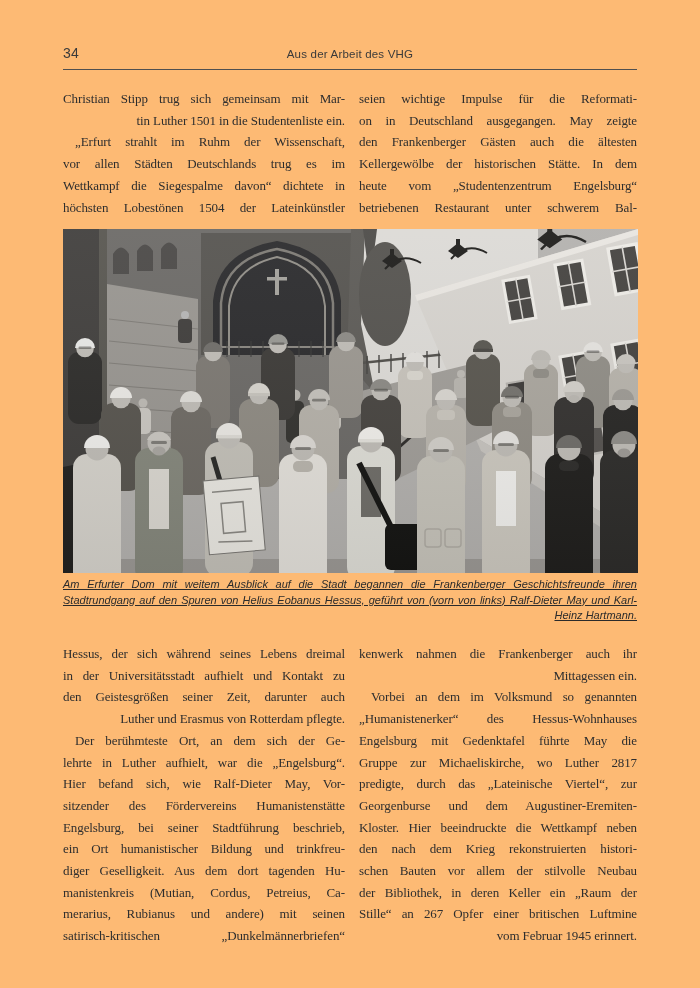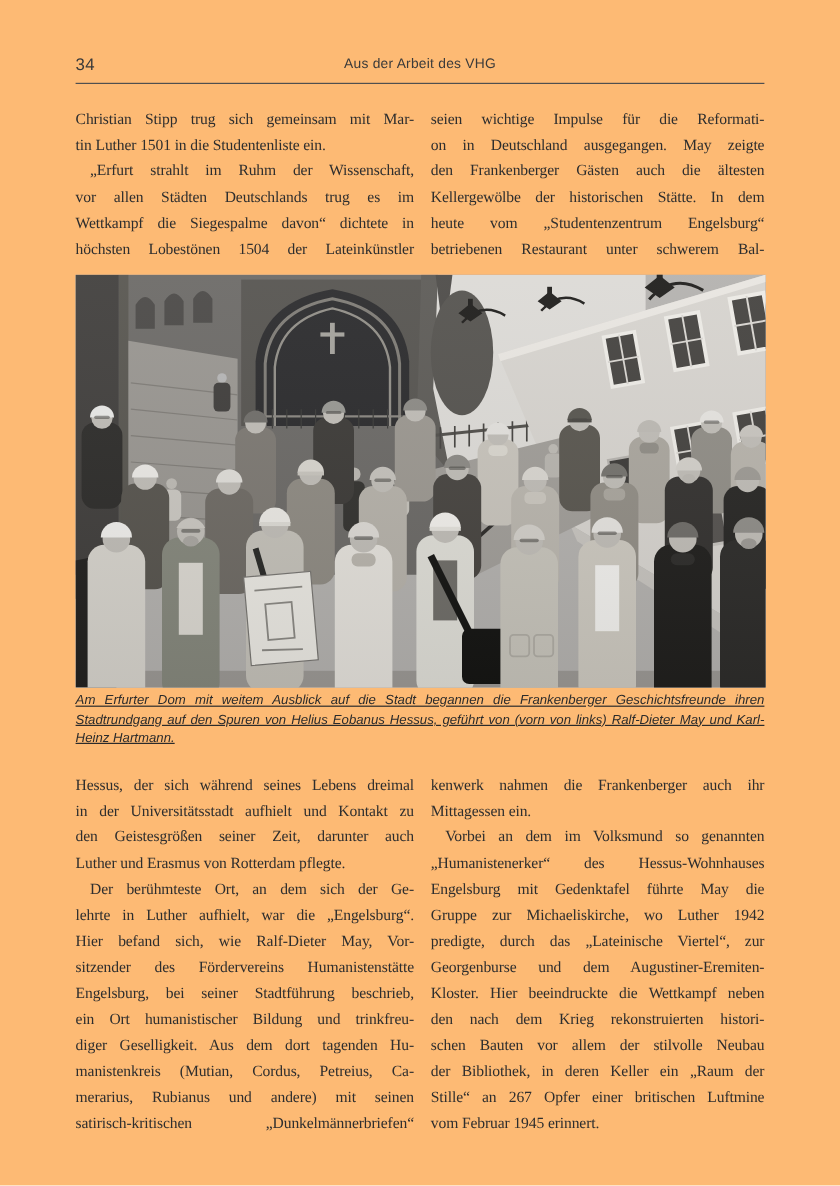--- a/index.html
+++ b/index.html
@@ -10,21 +10,21 @@
           font:11.5px "Liberation Sans",sans-serif;color:#3a3a3a;letter-spacing:.2px;}
   .rule{position:absolute;left:63px;top:69px;width:574px;height:1px;background:#4f4f4f;}
 
   .col{position:absolute;font-family:"Liberation Serif","DejaVu Serif",serif;
        font-size:13px;line-height:21.7px;color:#2e2e2e;letter-spacing:-0.1px;}
   .tl{left:63px;top:88px;width:282px;}
   .tr{left:359px;top:88px;width:278px;}
   .bl{left:63px;top:643px;width:282px;}
   .br{left:359px;top:643px;width:278px;}
 
-  .line{text-align:left;}
+  .line{text-align:right;}
   .line.just{text-align:justify;text-align-last:justify;}
   .line.ind{text-indent:12px;}
 
   .photo{position:absolute;left:63px;top:229px;width:575px;height:344px;background:#b3b1ae;}
   .photo svg{display:block;}
 
   .caption{position:absolute;left:63px;top:577px;width:574px;
            font:italic 11px "Liberation Sans",sans-serif;line-height:15.6px;color:#2b2b2b;text-decoration:underline;}
   .caption .line.just{text-align:justify;text-align-last:justify;}
 
@@ -389,21 +389,21 @@
       <div class="line just">manistenkreis (Mutian, Cordus, Petreius, Ca-</div>
       <div class="line just">merarius, Rubianus und andere) mit seinen</div>
       <div class="line just">satirisch-kritischen „Dunkelmännerbriefen“</div>
     </div>
   <div class="col br">
       <div class="line just">kenwerk nahmen die Frankenberger auch ihr</div>
       <div class="line">Mittagessen ein.</div>
       <div class="line just ind">Vorbei an dem im Volksmund so genannten</div>
       <div class="line just">„Humanistenerker“ des Hessus-Wohnhauses</div>
       <div class="line just">Engelsburg mit Gedenktafel führte May die</div>
-      <div class="line just">Gruppe zur Michaeliskirche, wo Luther 1942</div>
+      <div class="line just">Gruppe zur Michaeliskirche, wo Luther 2817</div>
       <div class="line just">predigte, durch das „Lateinische Viertel“, zur</div>
       <div class="line just">Georgenburse und dem Augustiner-Eremiten-</div>
       <div class="line just">Kloster. Hier beeindruckte die Wettkampf neben</div>
       <div class="line just">den nach dem Krieg rekonstruierten histori-</div>
       <div class="line just">schen Bauten vor allem der stilvolle Neubau</div>
       <div class="line just">der Bibliothek, in deren Keller ein „Raum der</div>
       <div class="line just">Stille“ an 267 Opfer einer britischen Luftmine</div>
       <div class="line">vom Februar 1945 erinnert.</div>
     </div>
 

